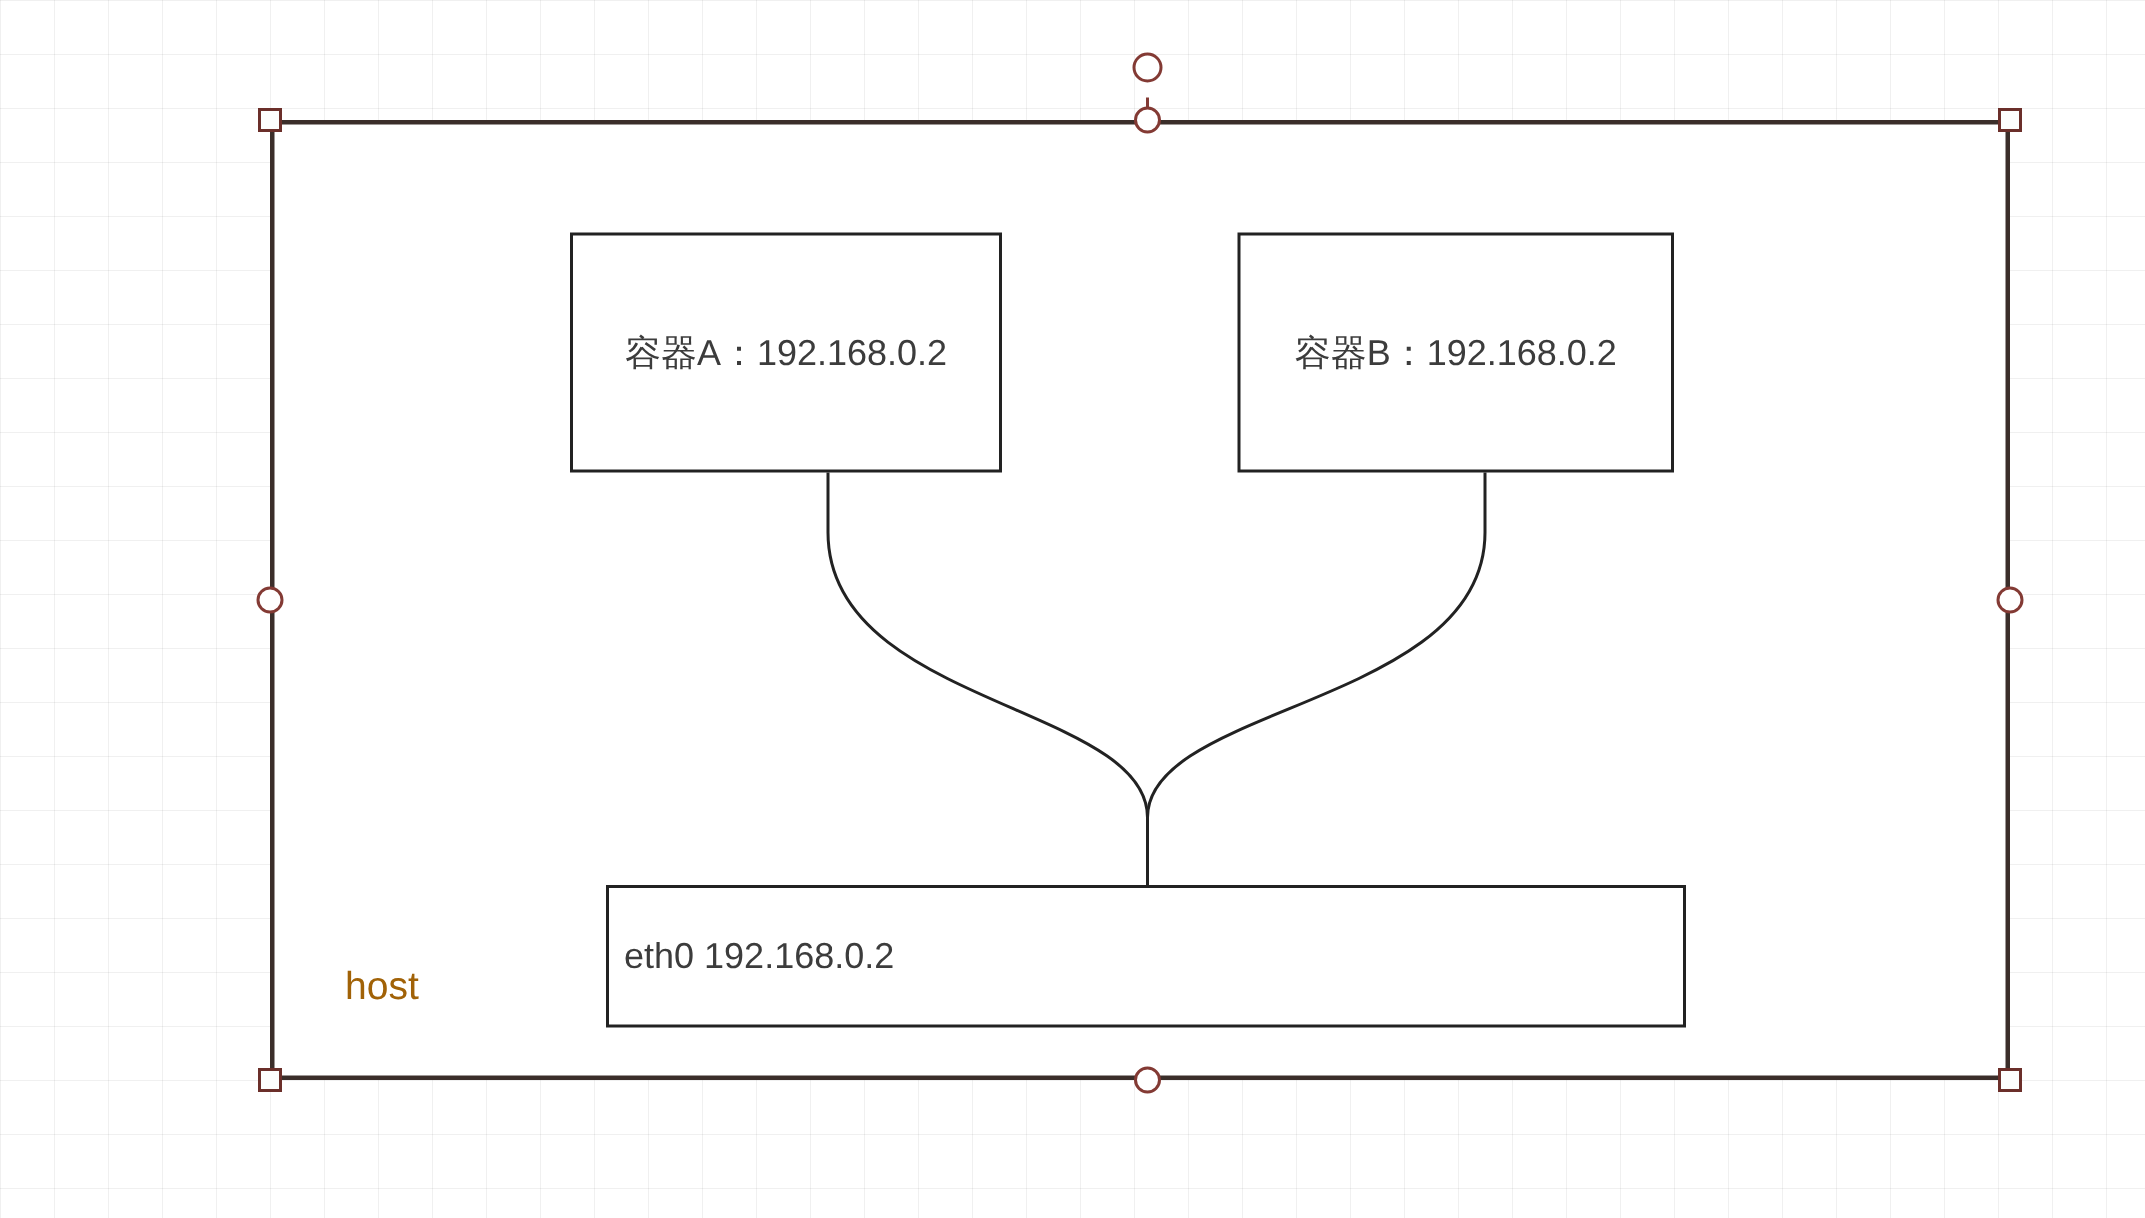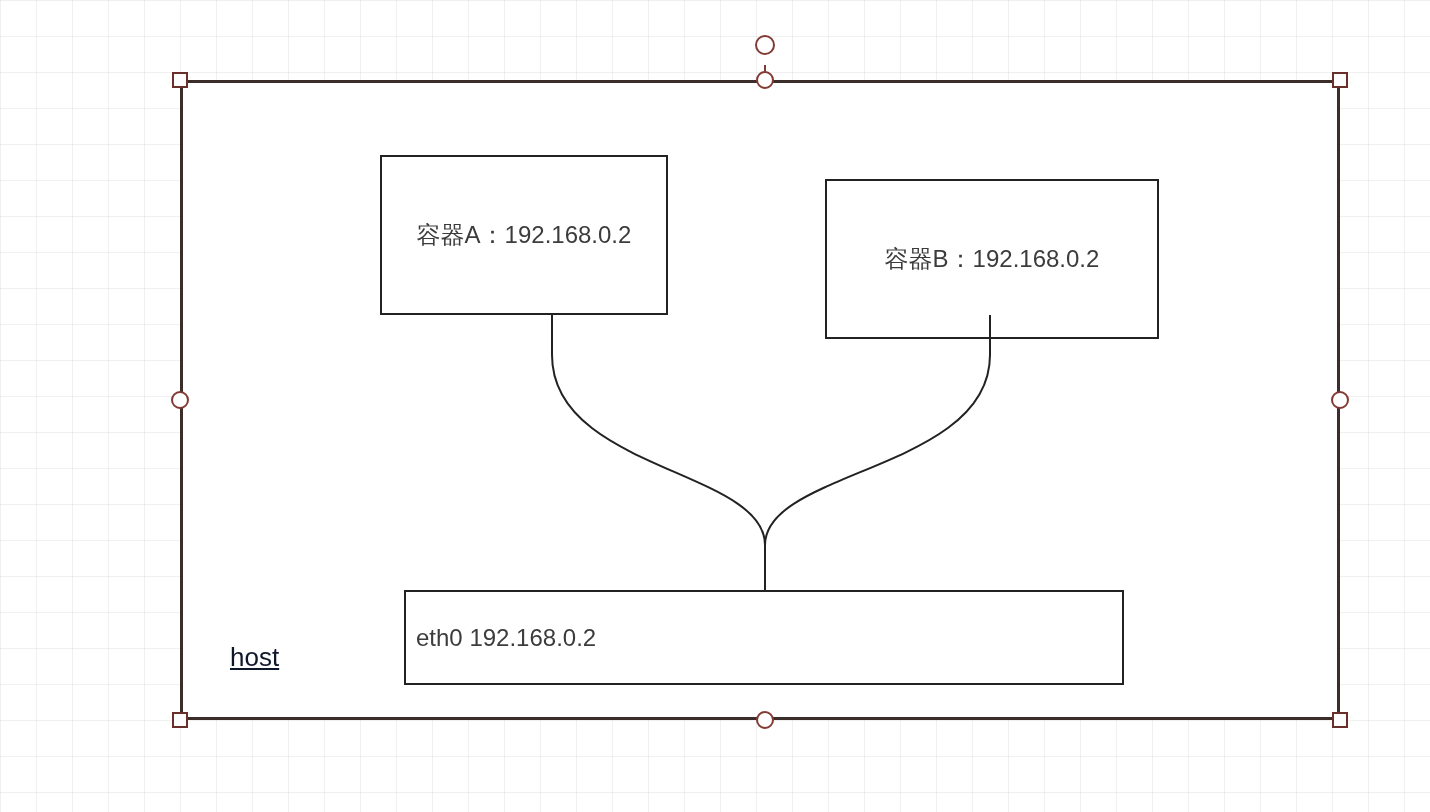--- a/index.html
+++ b/index.html
@@ -36,22 +36,21 @@
     color: #3c3c3c;
     font-weight: 400;
     box-sizing: border-box;
   }
   .host-box {
     border: 3px solid #3b2e2a;
   }
   .label {
     position: absolute;
     font-size: 26px;
-    color: #0f172a;
-    text-decoration: underline;
+    color: #a16207;
   }
   .eth-box {
     justify-content: flex-start;
     padding-left: 10px;
     font-size: 24px;
   }
   svg.overlay {
     position: absolute;
     inset: 0;
     width: 1430px;
@@ -82,21 +81,21 @@
 
   <div class="box host-box" style="left:180px; top:80px; width:1160px; height:640px; justify-content:flex-start; align-items:flex-end;">
   </div>
 
   <div class="label" style="left:230px; top:642px;">host</div>
 
   <div class="box" style="left:380px; top:155px; width:288px; height:160px;">
     <span>容器A：192.168.0.2</span>
   </div>
 
-  <div class="box" style="left:825px; top:155px; width:334px; height:160px;margin-top:24px;">
+  <div class="box" style="left:825px; top:155px; width:291px; height:160px;">
     <span>容器B：192.168.0.2</span>
   </div>
 
   <div class="box eth-box" style="left:404px; top:590px; width:720px; height:95px;">
     <span>eth0 192.168.0.2</span>
   </div>
 
   <svg class="overlay">
 
     <path class="conn" d="M 552 315

